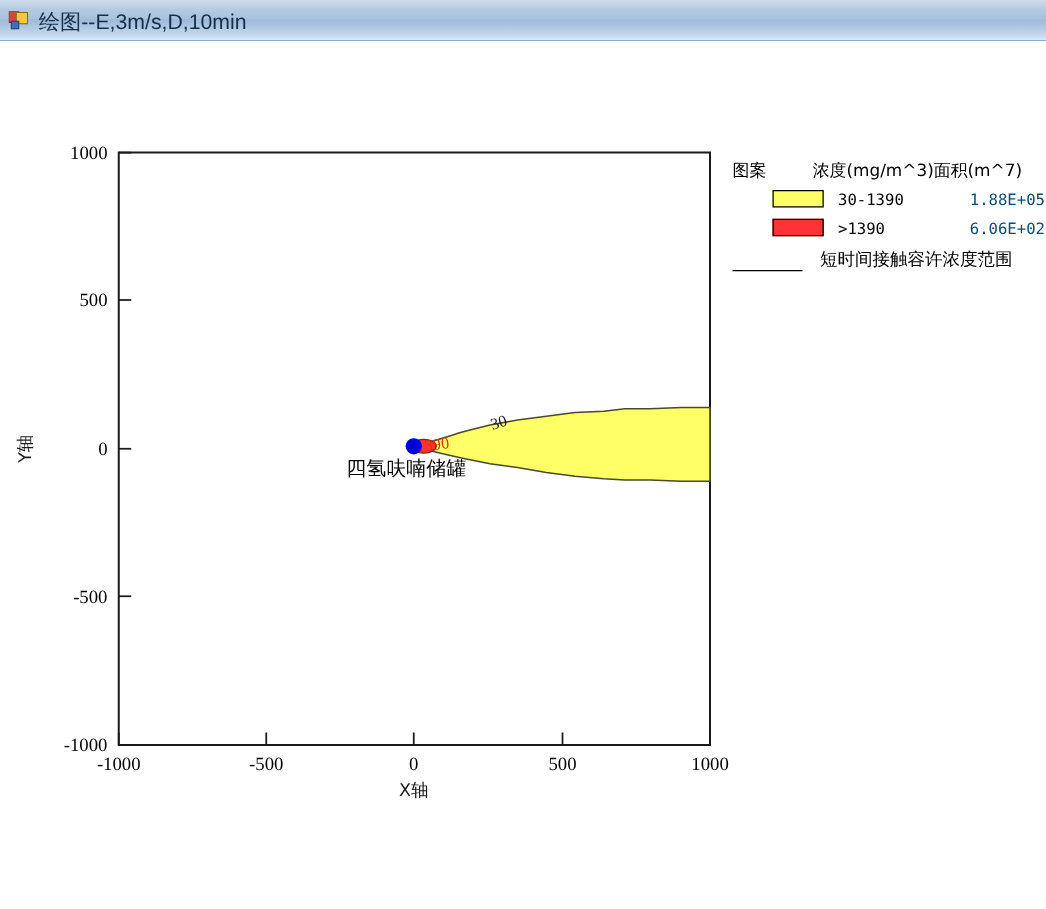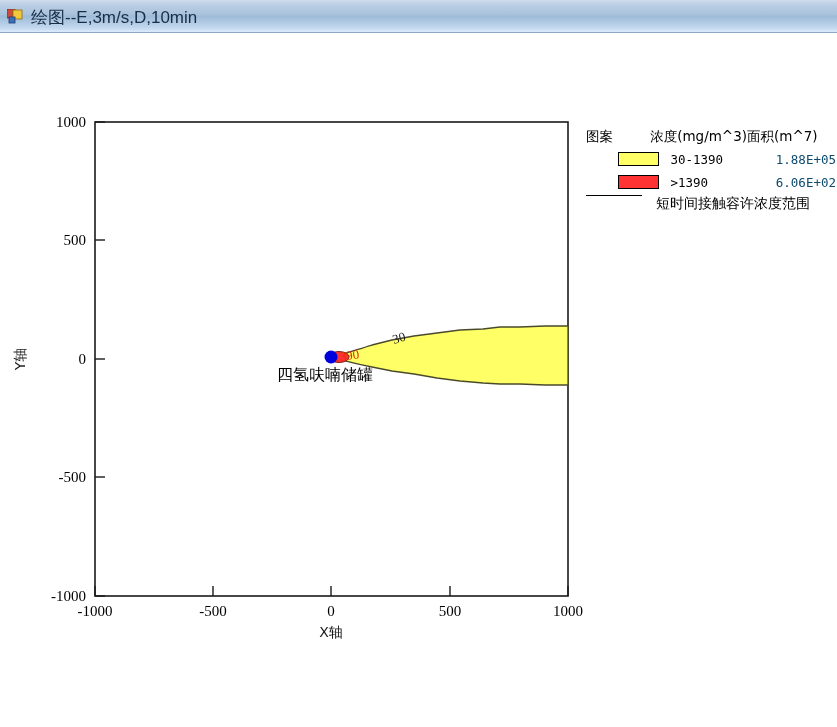--- a/index.html
+++ b/index.html
@@ -121,21 +121,21 @@
     font-size: 12.5px;
     color: #000;
   }
   .lr-area {
     font-family: "DejaVu Sans Mono", monospace;
     font-size: 12.5px;
     color: #0c4a6e;
   }
   .legend-line-row {
     display: flex;
-    align-items: flex-start;
+    align-items: flex-end;
     height: 22px;
     white-space: nowrap;
   }
   .line-sample {
     width: 56px;
     height: 0;
     border-top: 1px solid #000;
     margin-right: 14px;
   }
   .line-text {

